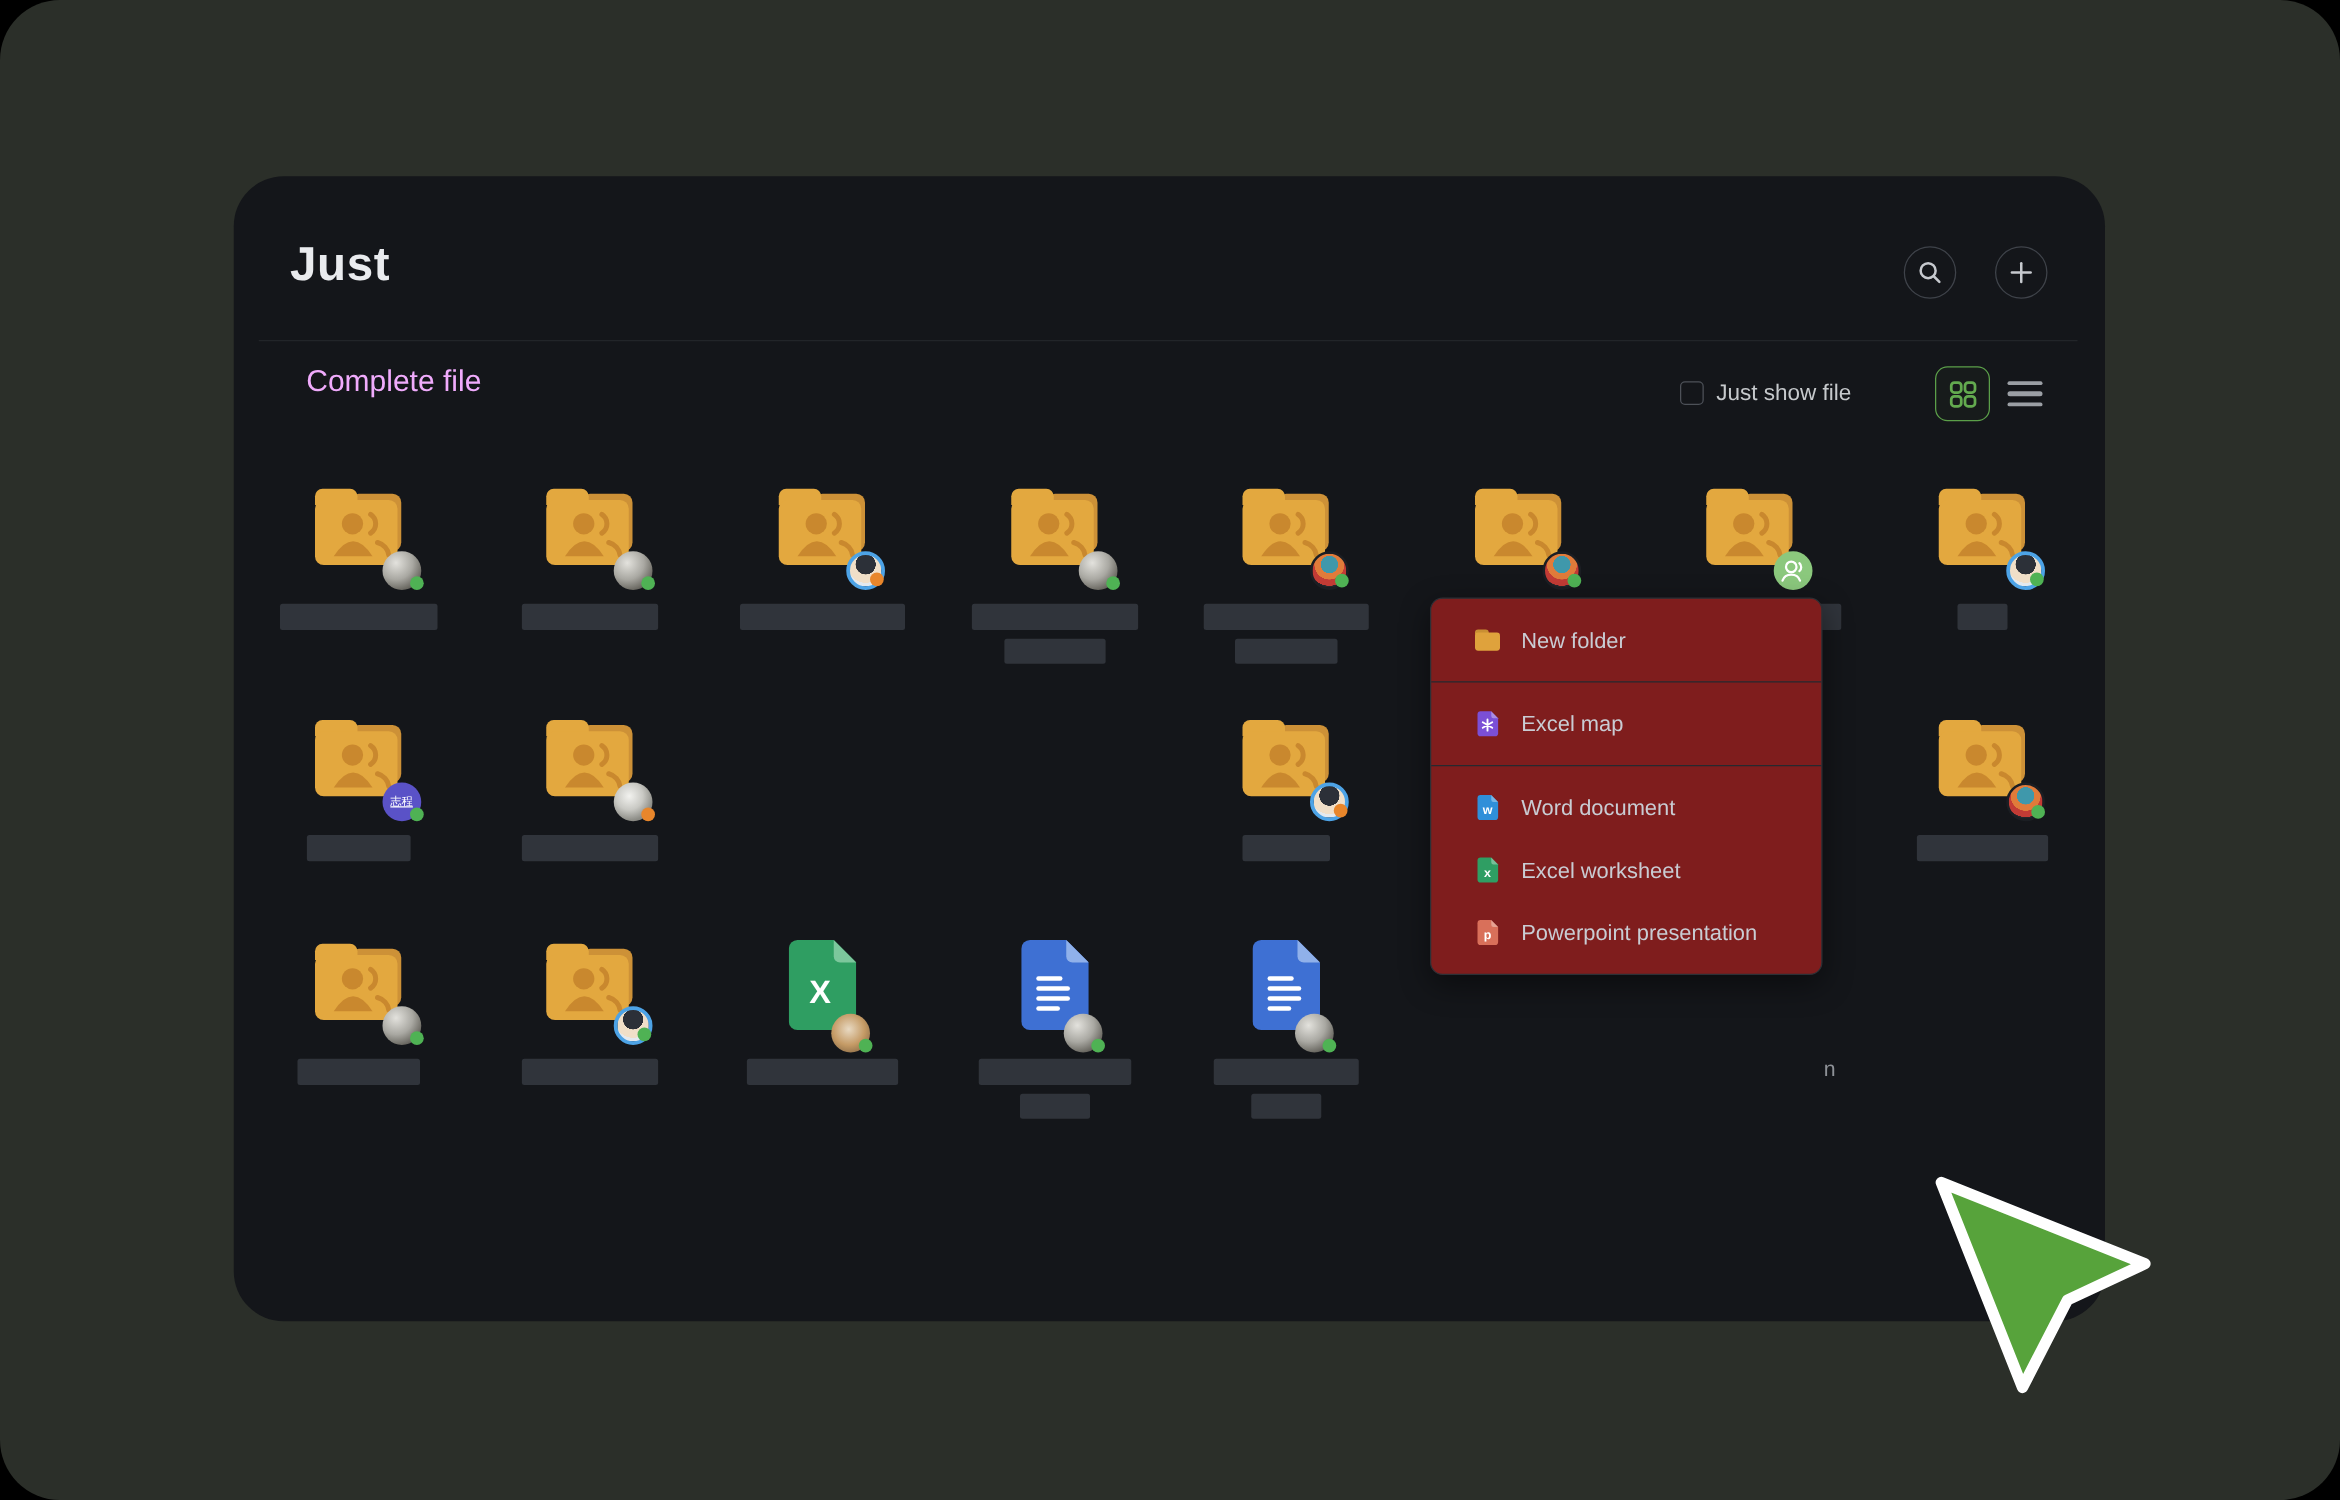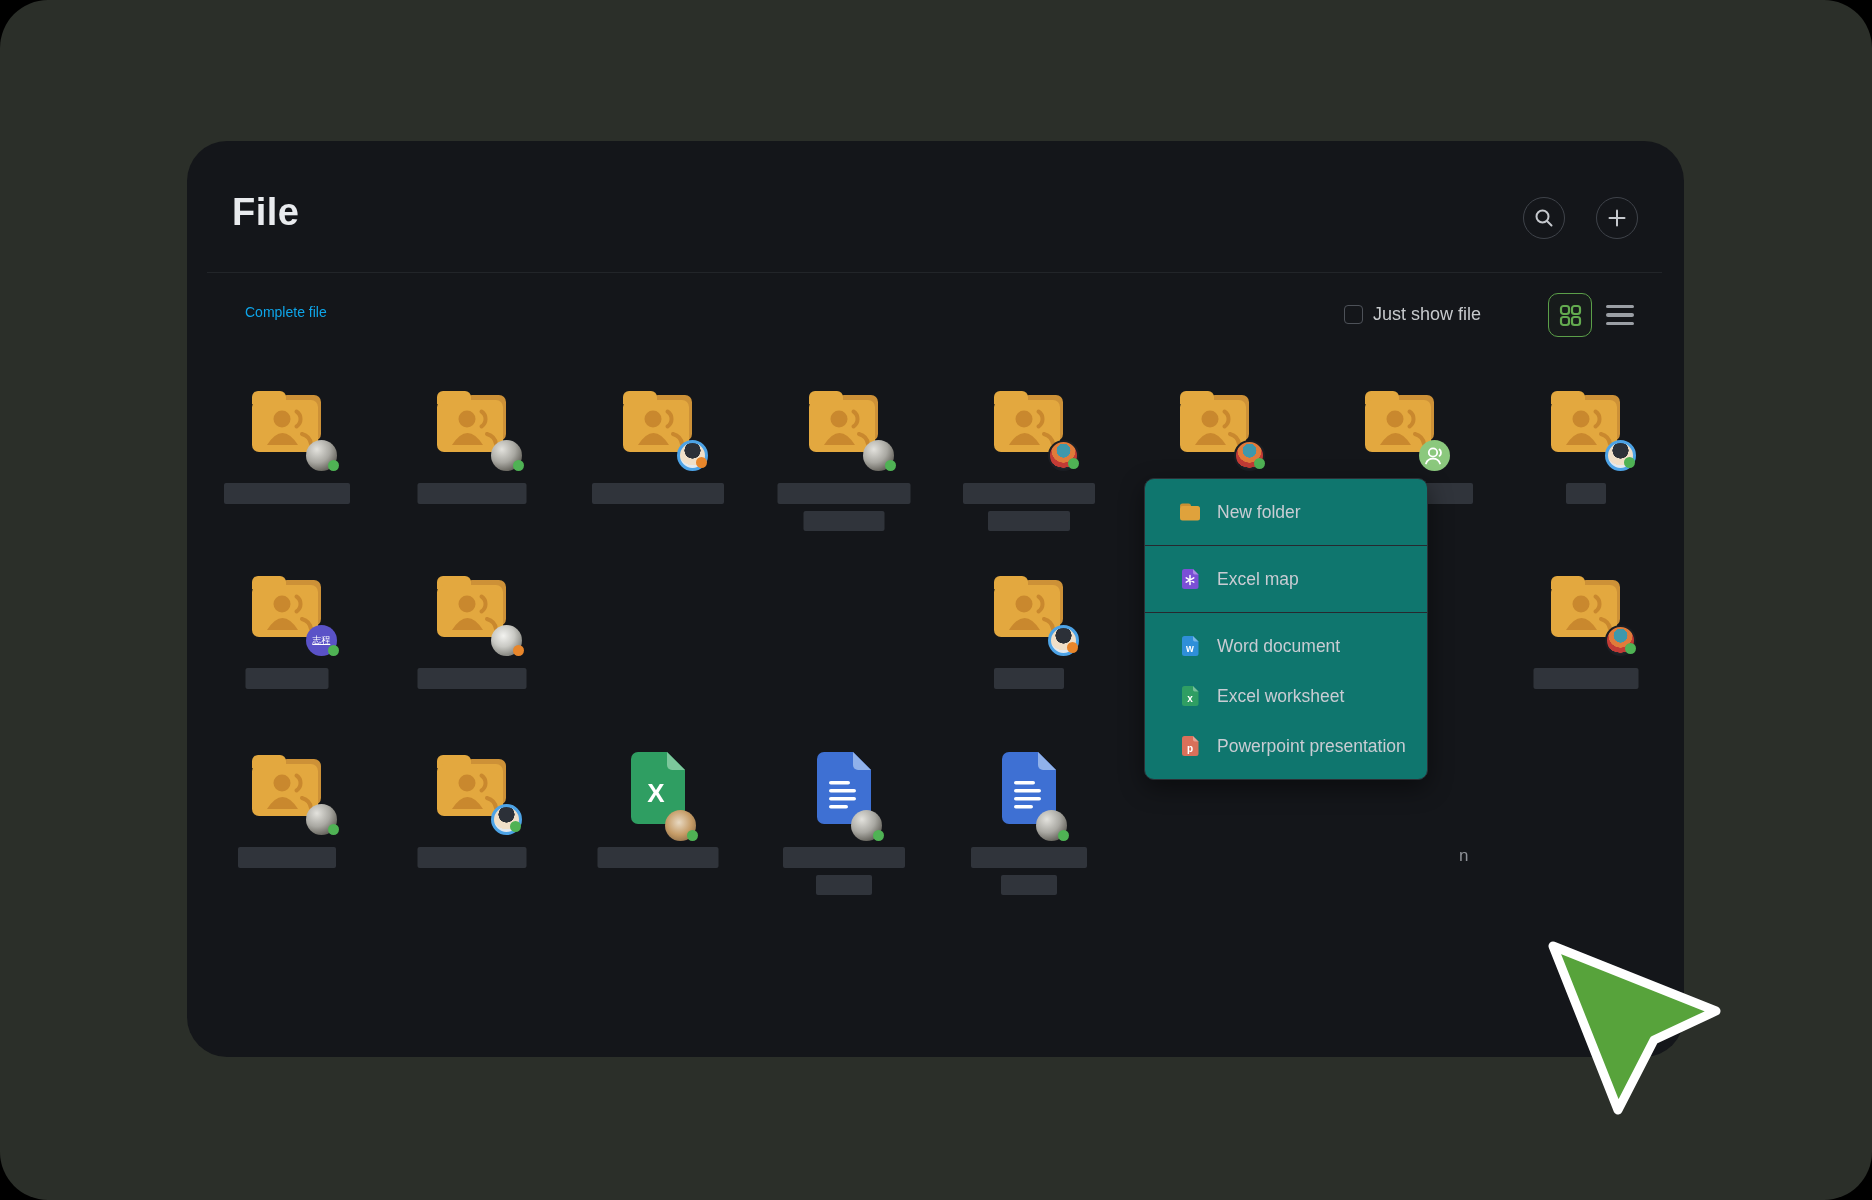--- a/index.html
+++ b/index.html
@@ -7,59 +7,59 @@
          font-family:"Liberation Sans",sans-serif;}
   .frame{position:absolute;inset:0;background:#2b2f29;border-radius:48px;}
   .panel{position:absolute;left:187px;top:141px;width:1497px;height:916px;
          background:#14161a;border-radius:40px;}
   .page-title{position:absolute;left:45px;top:50px;font-size:38px;font-weight:700;
               color:#e9ebee;letter-spacing:.5px;}
   .circle-btn{position:absolute;width:42px;height:42px;border-radius:50%;
               border:1.5px solid #3f434a;display:flex;align-items:center;justify-content:center;
               box-sizing:border-box;cursor:pointer;}
   .hdr-divider{position:absolute;left:20px;right:22px;top:131px;height:1px;background:#222529;}
-  .section-label{position:absolute;left:58px;top:163px;font-size:14px;color:#0ea5e9;}
+  .section-label{position:absolute;left:58px;top:151px;font-size:24px;color:#f0abfc;}
   .checkbox{position:absolute;left:1157px;top:164px;width:19px;height:19px;border-radius:4px;
             border:1.5px solid #4d5158;box-sizing:border-box;cursor:pointer;background:transparent;}
   .checkbox-label{position:absolute;left:1186px;top:163px;font-size:18px;color:#c6c9cc;}
   .grid-toggle{position:absolute;left:1361px;top:152px;width:44px;height:44px;border-radius:10px;
                border:1.5px solid #5b9f49;box-sizing:border-box;display:flex;align-items:center;
                justify-content:center;cursor:pointer;background:rgba(91,159,73,.04);}
   .list-toggle{position:absolute;left:1419px;top:160px;width:28px;height:28px;display:flex;
                flex-direction:column;justify-content:center;gap:5px;cursor:pointer;}
   .list-toggle i{display:block;height:3.4px;border-radius:2px;background:#9b9fa5;}
   .grid{position:absolute;left:7px;top:239px;width:1485px;display:grid;
         grid-template-columns:repeat(8,185.6px);grid-template-rows:185px 179px 205px;}
   .cell{position:relative;}
   .icon-wrap{position:absolute;top:8px;left:50%;transform:translateX(-50%);}
   .badge{position:absolute;width:31px;height:31px;border-radius:50%;right:-11px;bottom:-13px;
          display:flex;align-items:center;justify-content:center;font-size:9px;color:#fff;
          box-sizing:border-box;overflow:visible;text-decoration:underline;}
   .badge .dot{position:absolute;width:11px;height:11px;border-radius:50%;right:-2px;bottom:0;}
   .sk{position:absolute;left:50%;transform:translateX(-50%);background:#30343b;border-radius:2px;}
   .sk1{top:103px;height:21px;}
   .sk2{top:131px;height:20px;}
-  .menu{position:absolute;left:957px;top:337px;width:284px;background:#0f766e;
+  .menu{position:absolute;left:957px;top:337px;width:314px;background:#7f1d1d;
         border:1px solid #2c3036;border-radius:10px;box-sizing:border-box;z-index:5;
         box-shadow:0 8px 24px rgba(0,0,0,.45);}
   .menu-group{padding:8px 0;}
   .menu-group + .menu-group{border-top:1px solid #26292f;}
   .menu-item{height:50px;display:flex;align-items:center;padding-left:33px;gap:15px;
              font-size:17.5px;color:#c9ccd3;cursor:pointer;}
   .fragment{position:absolute;left:1272px;top:705px;font-size:17px;color:#8e9197;z-index:1;}
   .cursor-svg{position:absolute;left:1540px;top:933px;z-index:9;}
 </style>
 </head>
 <body>
 
 <div class="stage">
   <div class="frame"></div>
 
   <div class="panel">
-    <div class="page-title">File</div>
+    <div class="page-title">Just</div>
 
     <div class="circle-btn" style="left:1336px;top:56px;">
       <svg width="22" height="22" viewBox="0 0 22 22">
         <circle cx="9.5" cy="9.5" r="6" fill="none" stroke="#c6c9ce" stroke-width="2"></circle>
         <line x1="14" y1="14" x2="18.5" y2="18.5" stroke="#c6c9ce" stroke-width="2" stroke-linecap="round"></line>
       </svg>
     </div>
     <div class="circle-btn" style="left:1409px;top:56px;">
       <svg width="22" height="22" viewBox="0 0 22 22">
         <line x1="11" y1="3.5" x2="11" y2="18.5" stroke="#c6c9ce" stroke-width="2" stroke-linecap="round"></line>

